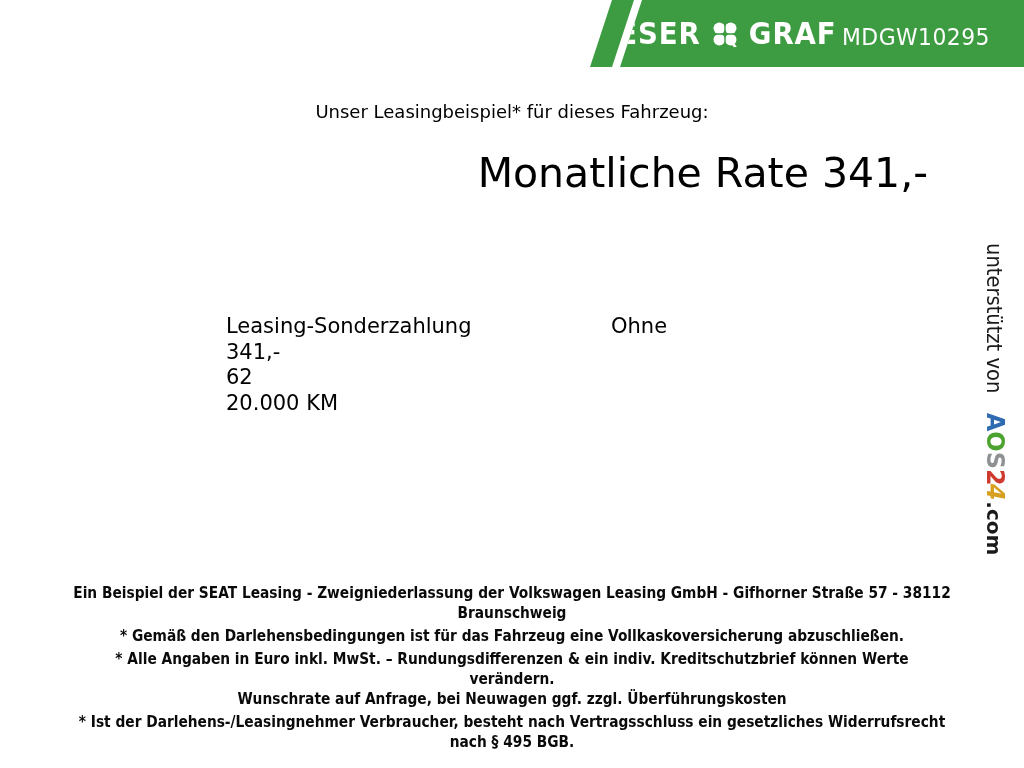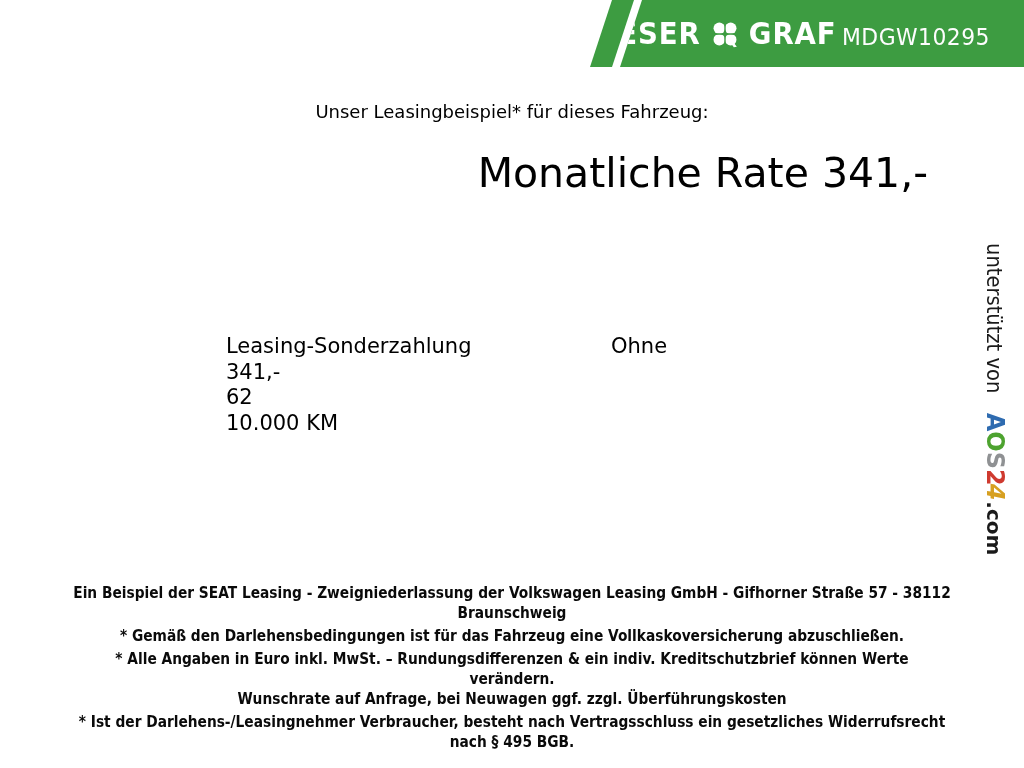--- a/index.html
+++ b/index.html
@@ -36,21 +36,21 @@
   
   .title1{
     position:absolute;top:96px;left:0;width:1024px;text-align:center;
     font-size:18px;line-height:32px;color:#000;
   }
   .title2{
     position:absolute;top:130px;left:0;width:928px;text-align:right;
     font-size:41px;line-height:46px;color:#000;margin-top:20px;
   }
   
-  .details{position:absolute;top:314px;left:226px;font-size:21px;line-height:25.5px;margin-top:20px;}
+  .details{position:absolute;top:314px;left:226px;font-size:21px;line-height:25.5px;}
   .drow{display:flex;}
   .dlabel{width:385px;}
   .dvalue{}
   
   .supported{
     position:absolute;top:243px;left:1009px;
     transform:rotate(90deg);transform-origin:0 0;
     white-space:nowrap;display:flex;align-items:baseline;
     font-size:21px;color:#1a1a1a;
   }
@@ -101,21 +101,21 @@
     <span class="dlabel">Leasing-Sonderzahlung</span>
     <span class="dvalue">Ohne</span>
   </div>
   <div class="drow">
     <span class="dvalue">341,-</span>
   </div>
   <div class="drow">
     <span class="dvalue">62</span>
   </div>
   <div class="drow">
-    <span class="dvalue">10.000 KM</span>
+    <span class="dvalue">20.000 KM</span>
   </div>
 </div>
 
 <div class="supported">
   <span class="prefix">unterstützt von</span>
   <span class="aos-letter" style="color: rgb(46, 107, 176);">A</span>
   <span class="aos-letter" style="color: rgb(77, 163, 47);">O</span>
   <span class="aos-letter" style="color: rgb(143, 145, 147);">S</span>
   <span class="aos-letter" style="color: rgb(207, 58, 47);">2</span>
   <span class="aos-letter l4" style="color: rgb(215, 160, 33);">4</span>

